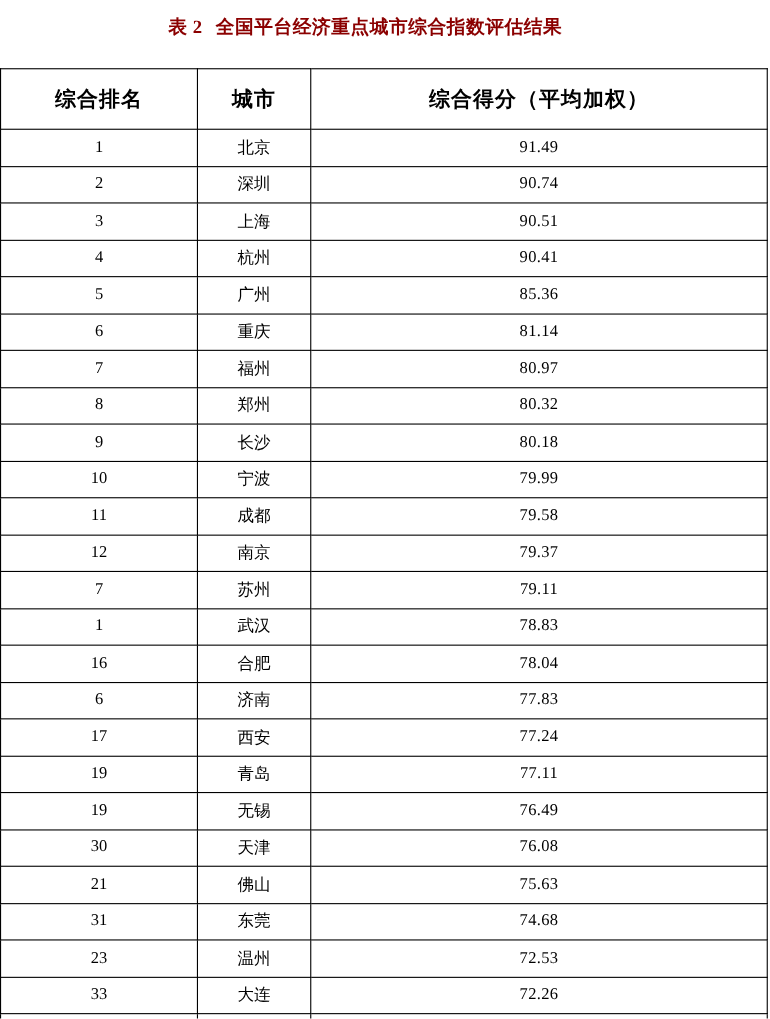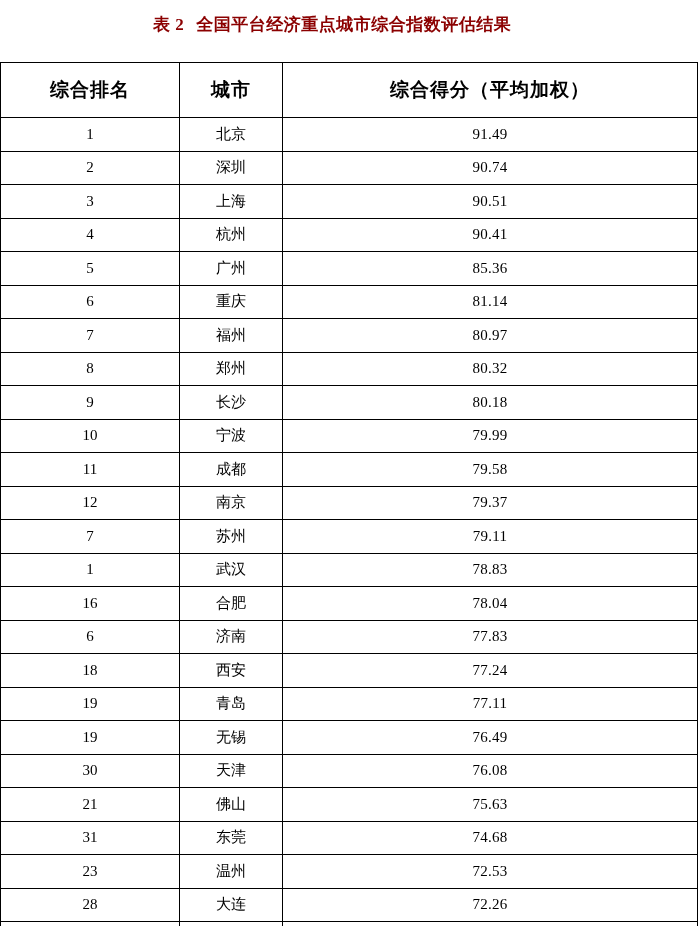--- a/index.html
+++ b/index.html
@@ -169,21 +169,21 @@
             <td class="col-rank">16</td>
             <td class="col-city">合肥</td>
             <td class="col-score">78.04</td>
           </tr>
           <tr>
             <td class="col-rank">6</td>
             <td class="col-city">济南</td>
             <td class="col-score">77.83</td>
           </tr>
           <tr>
-            <td class="col-rank">18</td>
+            <td class="col-rank">17</td>
             <td class="col-city">西安</td>
             <td class="col-score">77.24</td>
           </tr>
           <tr>
             <td class="col-rank">19</td>
             <td class="col-city">青岛</td>
             <td class="col-score">77.11</td>
           </tr>
           <tr>
             <td class="col-rank">19</td>
@@ -204,21 +204,21 @@
             <td class="col-rank">31</td>
             <td class="col-city">东莞</td>
             <td class="col-score">74.68</td>
           </tr>
           <tr>
             <td class="col-rank">23</td>
             <td class="col-city">温州</td>
             <td class="col-score">72.53</td>
           </tr>
           <tr>
-            <td class="col-rank">28</td>
+            <td class="col-rank">33</td>
             <td class="col-city">大连</td>
             <td class="col-score">72.26</td>
           </tr>
           <tr>
             <td class="col-rank">25</td>
             <td class="col-city">泉州</td>
             <td class="col-score">69.98</td>
           </tr>
         </tbody>
     </table>

